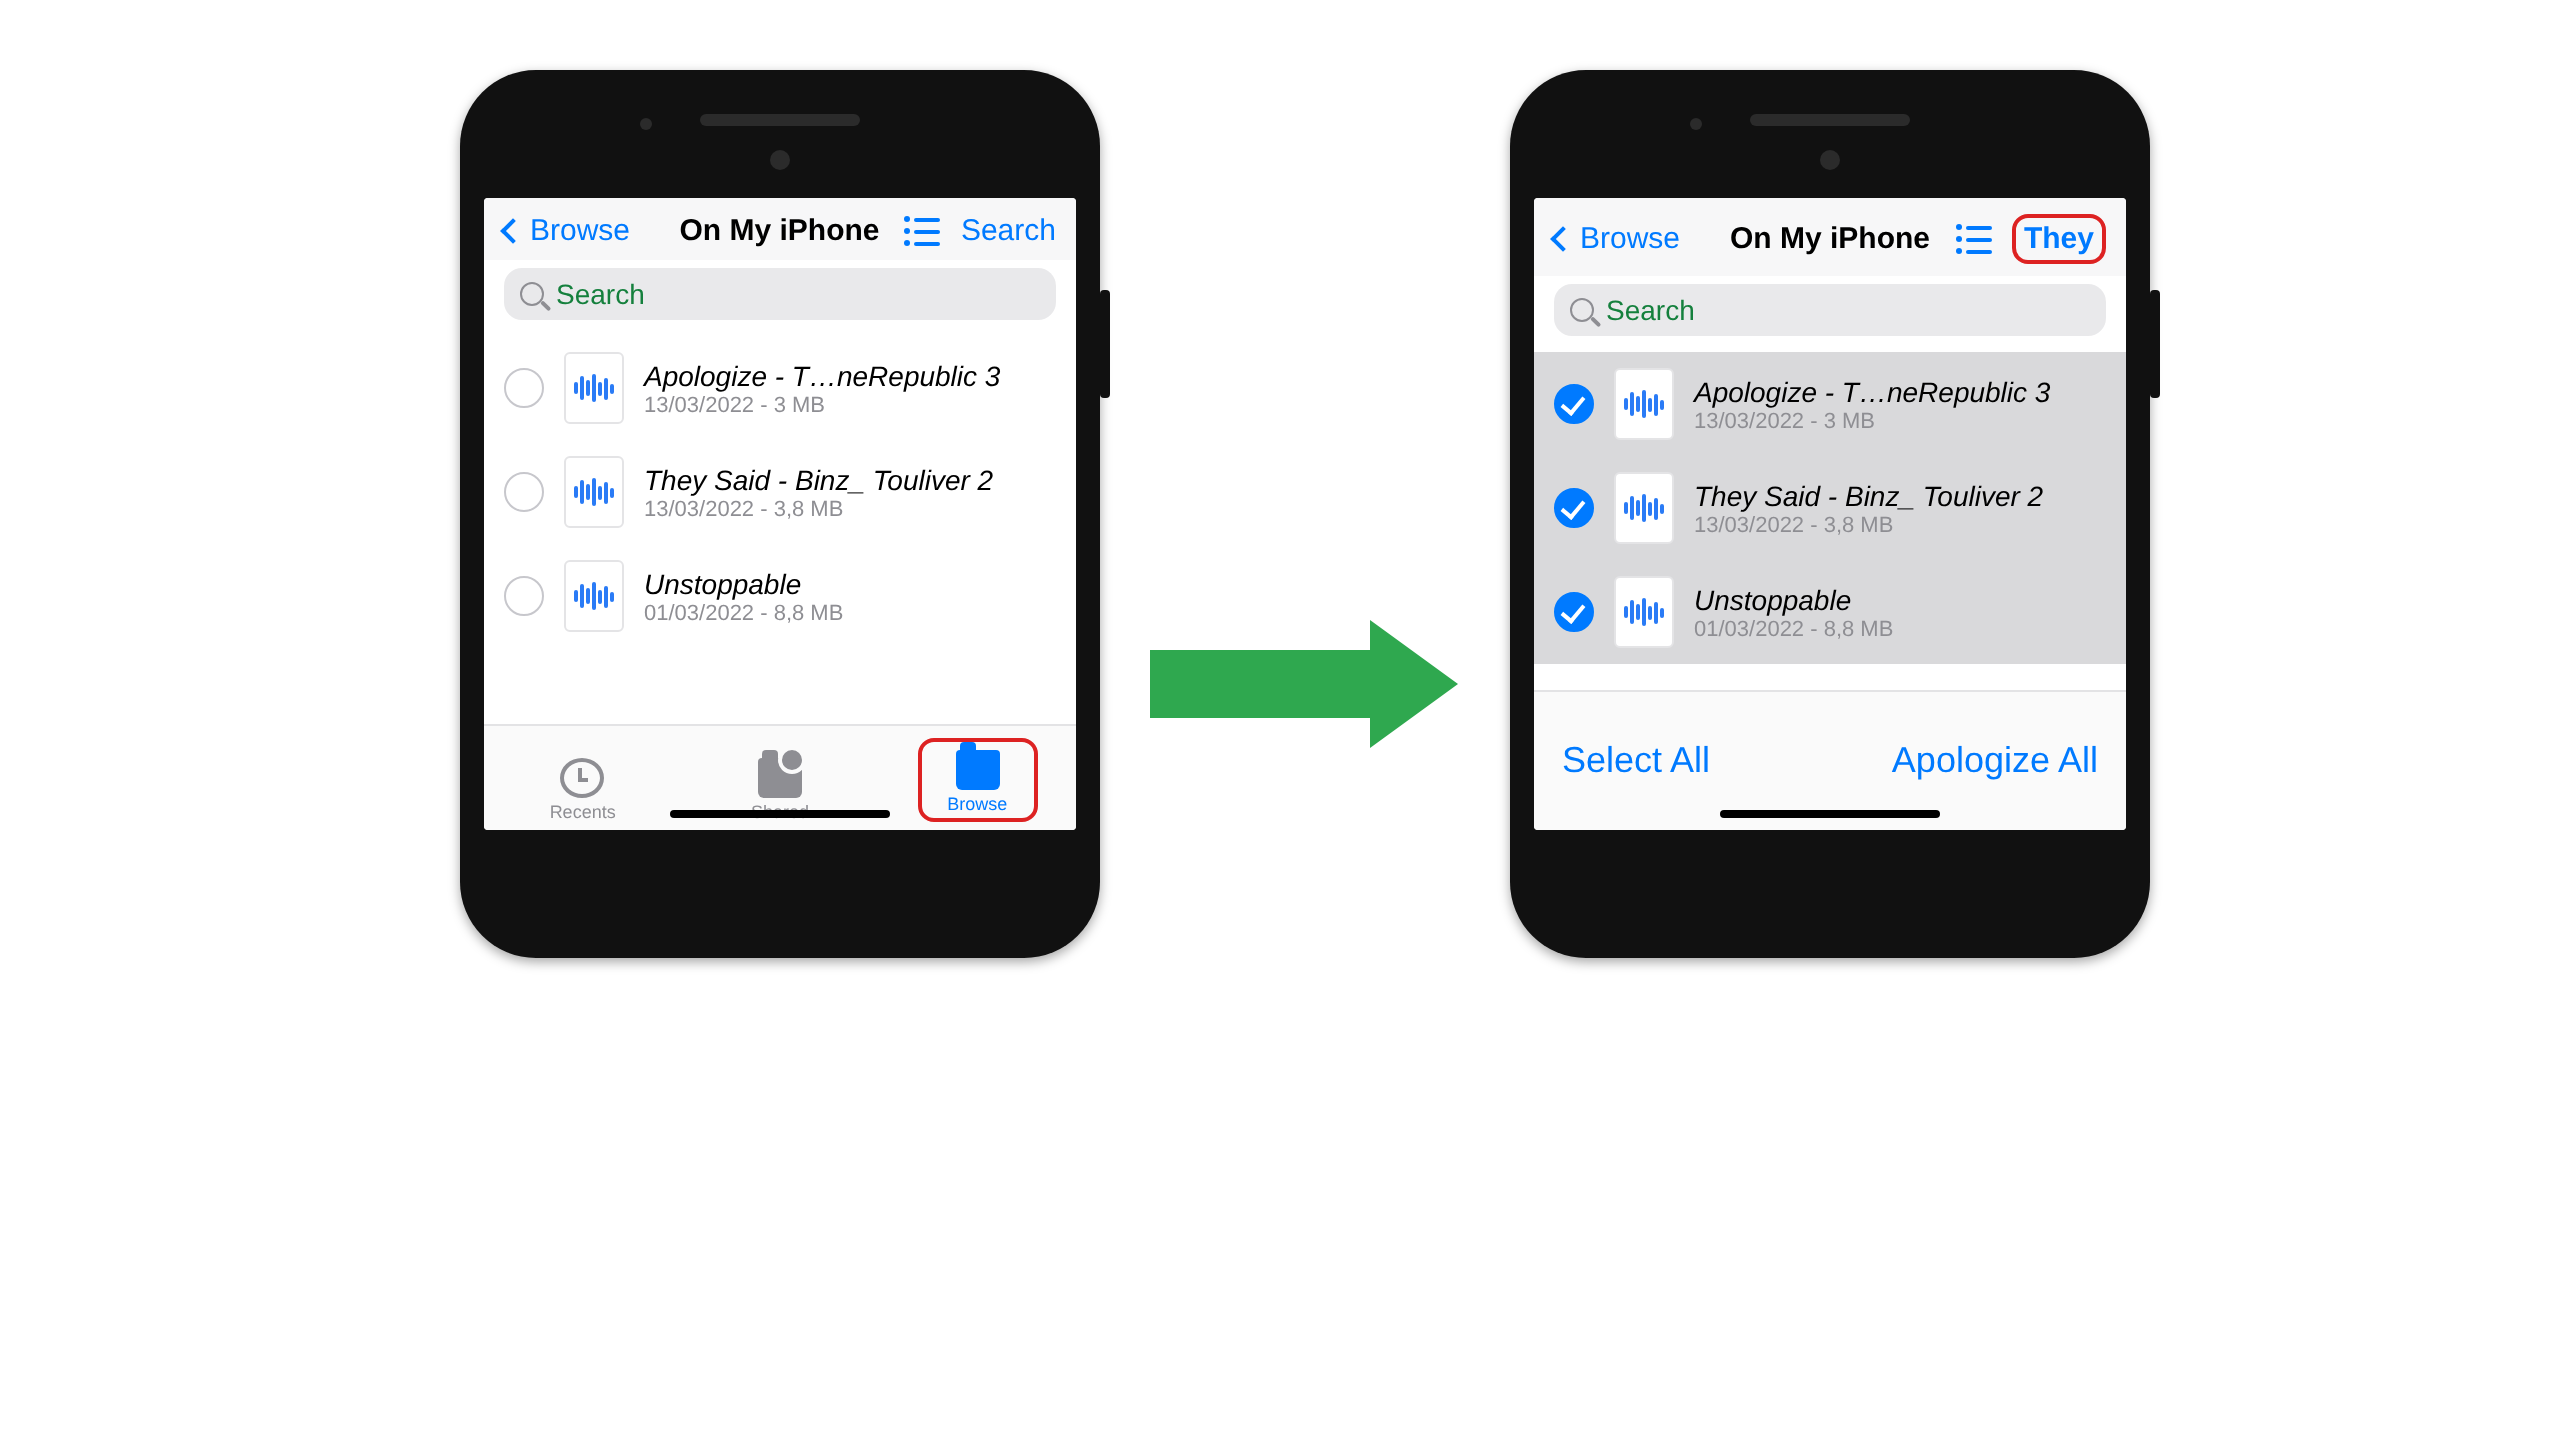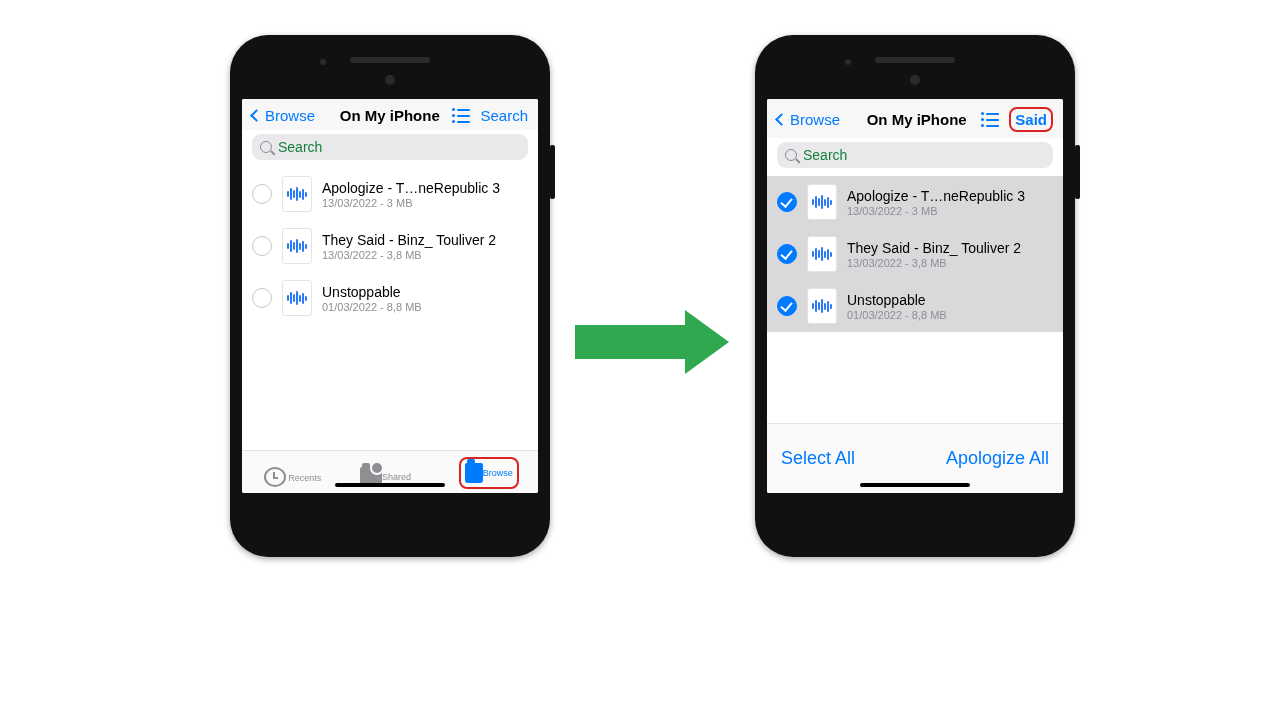--- a/index.html
+++ b/index.html
@@ -7,21 +7,21 @@
     width: 1280px;
     height: 720px;
     background: #fff;
     font-family: -apple-system, "Helvetica Neue", Arial, sans-serif;
     position: relative;
     overflow: hidden;
   }
   .phone {
     position: absolute;
     width: 320px;
-    height: 522px;
+    height: 444px;
     background: #111;
     border-radius: 38px;
     box-shadow: 0 2px 6px rgba(0,0,0,.35);
   }
   .phone .speaker-top {
     position: absolute; top: 22px; left: 50%; transform: translateX(-50%);
     width: 80px; height: 6px; background: #2b2b2b; border-radius: 3px;
   }
   .phone .dot-left { position:absolute; top:24px; left:90px; width:6px;height:6px;border-radius:50%;background:#2b2b2b;}
   .phone .cam { position:absolute; top:40px; left:50%; transform:translateX(-50%); width:10px;height:10px;border-radius:50%;background:#2b2b2b;}
@@ -68,30 +68,30 @@
   .row + .row { border-top:0; }
   .chk { width:20px;height:20px;border-radius:50%;border:1.5px solid #c7c7cc; flex:none; background:#fff;}
   .chk.checked { background:#007aff;border-color:#007aff; position:relative;}
   .chk.checked::after{content:"";position:absolute;left:5px;top:3px;width:5px;height:9px;border-right:2px solid #fff;border-bottom:2px solid #fff;transform:rotate(40deg);}
   .thumb { width:30px;height:36px;background:#fff;border:1px solid #e4e4e6;border-radius:3px; display:flex;align-items:center;justify-content:center; flex:none;}
   .wave { display:flex; align-items:center; gap:1.5px;}
   .wave i{display:block;width:1.5px;background:#2a7bf6;border-radius:1px;}
   .wave i:nth-child(1){height:6px}.wave i:nth-child(2){height:12px}.wave i:nth-child(3){height:8px}
   .wave i:nth-child(4){height:14px}.wave i:nth-child(5){height:7px}.wave i:nth-child(6){height:11px}.wave i:nth-child(7){height:5px}
   .meta { display:flex; flex-direction:column; }
-  .fname{ font-size:14px; color:#000; }
+  .fname{ font-size:14px; color:#000;font-style:italic; }
   .fsub { font-size:11px; color:#8e8e93; margin-top:1px;}
   .selected-bg .row{ background:#d9d9db; }
   .selected-bg { background:#d9d9db; }
 
   .tabbar {
     display:flex; justify-content:space-around; align-items:flex-end;
     padding:6px 0 4px; border-top:1px solid #e3e3e5; background:#fafafa;
   }
-  .tab { display:flex; flex-direction:row; align-items:center; font-size:9px; color:#8e8e93; width:60px;}
+  .tab { display:flex; flex-direction:column; align-items:center; font-size:9px; color:#8e8e93; width:60px;}
   .tab .ic{ width:22px;height:20px; margin-bottom:2px; position:relative;}
   .tab.active{ color:#007aff; }
   .ic-recents{ border:2px solid #8e8e93; border-radius:50%; width:18px;height:18px; position:relative; margin:1px auto 2px;}
   .ic-recents::after{content:"";position:absolute;left:7px;top:3px;width:2px;height:6px;background:#8e8e93;}
   .ic-recents::before{content:"";position:absolute;left:7px;top:8px;width:5px;height:2px;background:#8e8e93;}
   .ic-shared{ width:22px;height:16px;background:#8e8e93;border-radius:2px 2px 3px 3px; position:relative; margin-top:2px;}
   .ic-shared::before{content:"";position:absolute;top:-4px;left:2px;width:8px;height:4px;background:#8e8e93;border-radius:2px 2px 0 0;}
   .ic-shared::after{content:"";position:absolute;top:-6px;right:-2px;width:10px;height:10px;border-radius:50%;background:#8e8e93;border:2px solid #fafafa;}
   .ic-browse{ width:22px;height:16px;background:#007aff;border-radius:2px 2px 3px 3px; position:relative; margin-top:2px;}
   .ic-browse::before{content:"";position:absolute;top:-4px;left:2px;width:8px;height:4px;background:#007aff;border-radius:2px 2px 0 0;}
@@ -241,21 +241,21 @@
         <span>Browse</span>
       </div>
       <div class="nav-title">On My iPhone</div>
       <div class="nav-right">
         <span class="list-icon">
           <span></span>
             <b class="d1"></b>
             <b class="d2"></b>
             <b class="d3"></b>
         </span>
-        <span class="highlight-box" style="font-weight:600;">Said</span>
+        <span class="highlight-box" style="font-weight:600;">They</span>
       </div>
     </div>
 
     <div class="searchbar">
       <span class="mag"></span>
       <span>Search</span>
     </div>
 
     <div class="filelist selected-bg" style="flex:none;">
       <div class="row">

